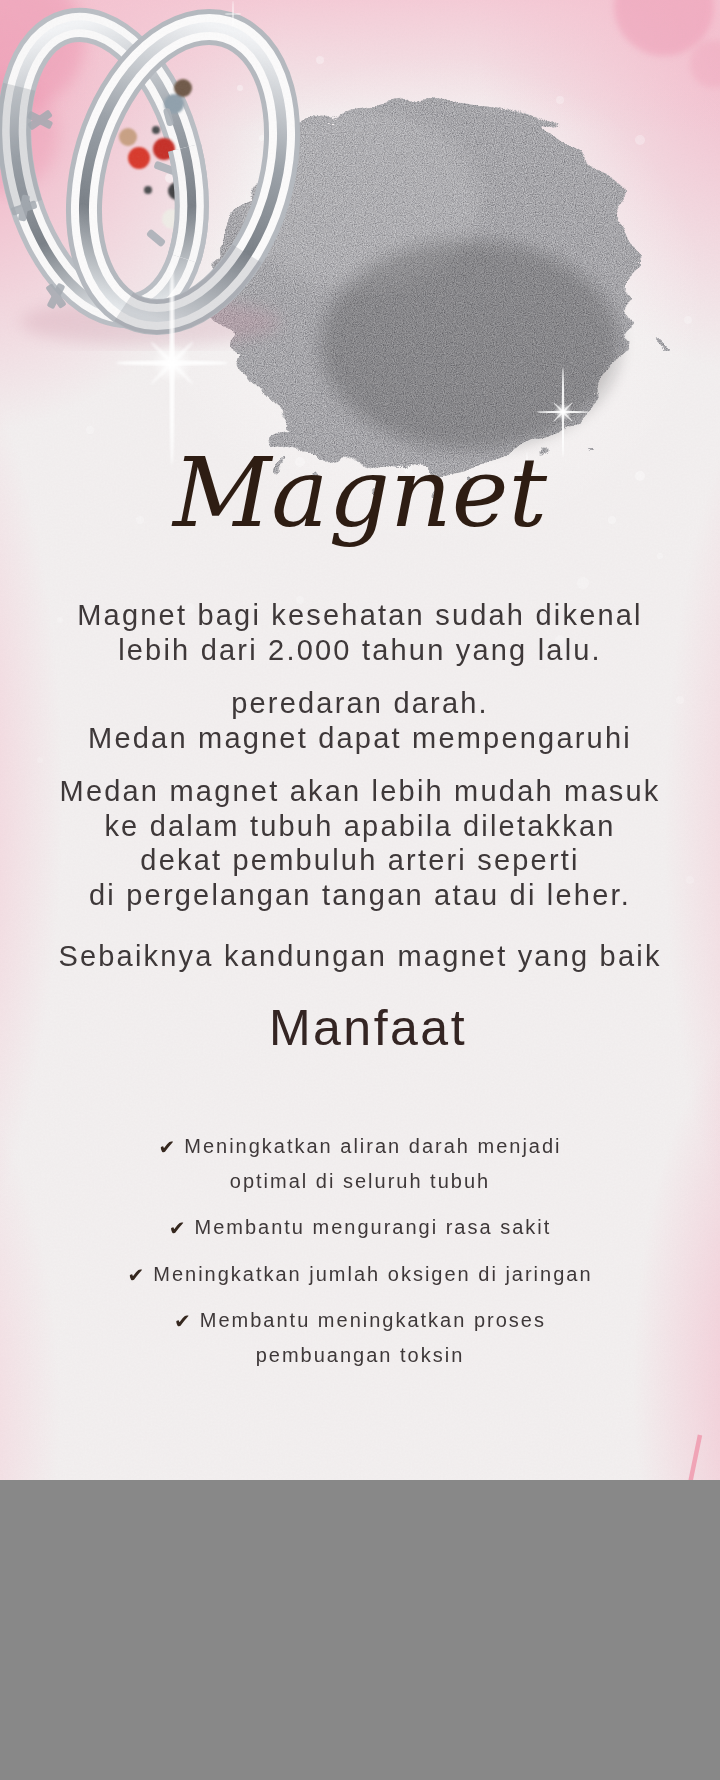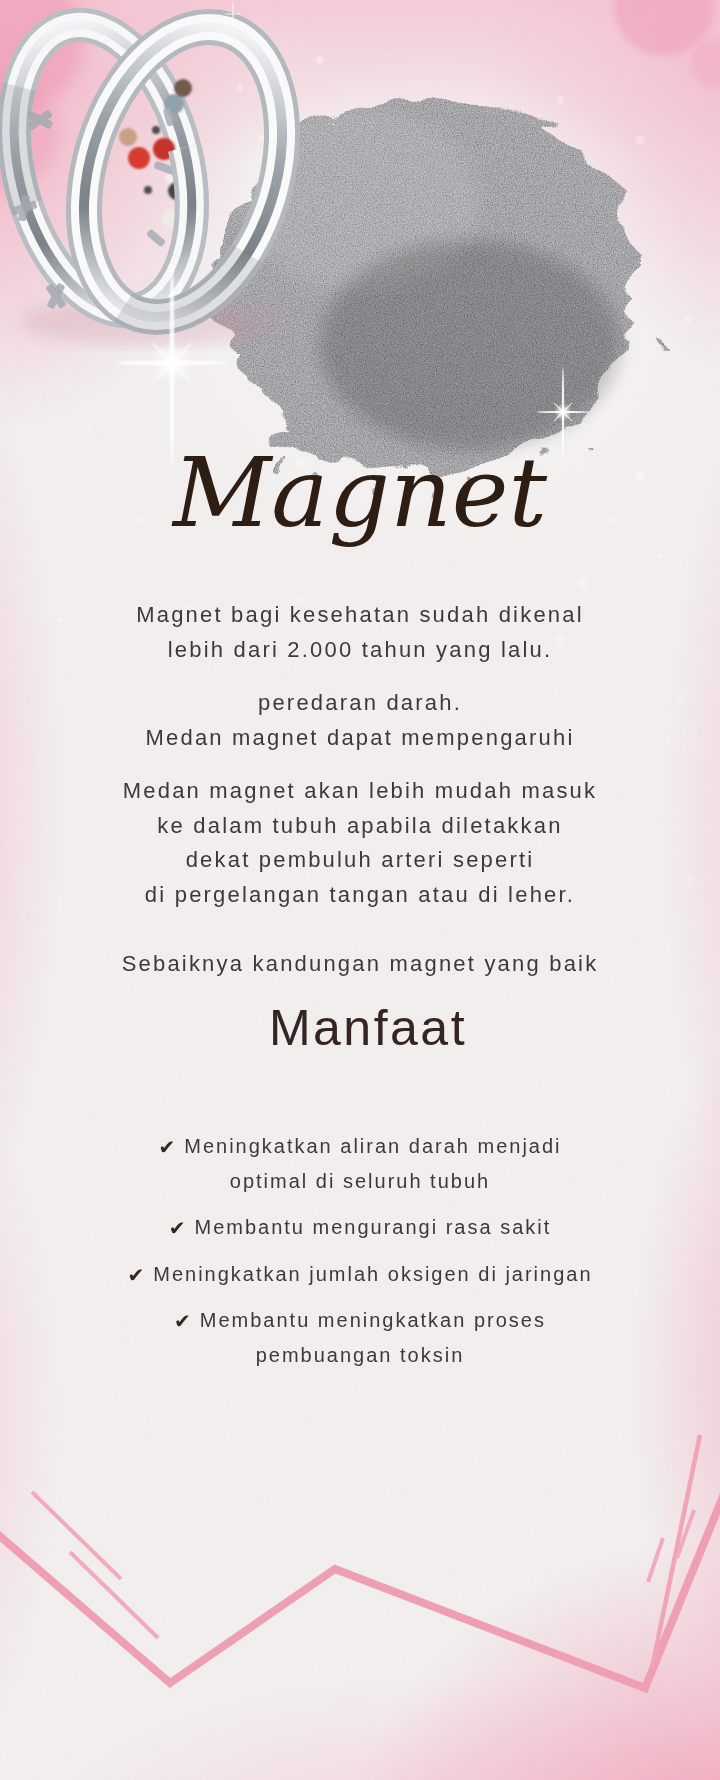--- a/index.html
+++ b/index.html
@@ -1,18 +1,18 @@
 <!DOCTYPE html>
 <html><head>
 <meta charset="utf-8">
 <style>
   html,body{margin:0;padding:0;background:#888;}
   .poster{
     position:relative;
-    width:720px;height:1780px;
+    width:720px;height:1480px;
     margin:0 auto;
     overflow:hidden;
     background-color:#f3f0f0;
     background-image:
       radial-gradient(ellipse 380px 340px at 430px 300px, rgba(252,250,250,.95) 0%, rgba(252,250,250,0) 72%),
       linear-gradient(180deg, rgba(246,195,209,.8) 0%, rgba(246,195,209,0) 9%),
       radial-gradient(ellipse 520px 560px at -70px 60px, rgba(243,157,182,.92) 0%, rgba(243,157,182,0) 68%),
       radial-gradient(ellipse 480px 560px at 790px 10px, rgba(244,164,188,.85) 0%, rgba(244,164,188,0) 66%),
       radial-gradient(ellipse 240px 720px at -110px 800px, rgba(246,178,196,.85) 0%, rgba(246,178,196,0) 72%),
       radial-gradient(ellipse 230px 700px at 830px 830px, rgba(246,178,196,.8) 0%, rgba(246,178,196,0) 72%),
@@ -29,24 +29,24 @@
     text-align:center;
     font-family:"DejaVu Serif", serif;
     font-style:italic;font-weight:500;
     font-size:96px;line-height:1.45;
     color:#2e1d13;
   }
   .intro{
     position:absolute;top:598px;left:0;width:720px;
     text-align:center;
     color:#3e3839;
-    font-size:22px;line-height:34.5px;letter-spacing:2.2px;
+    font-size:29px;line-height:34.5px;letter-spacing:2.2px;
   }
   .intro p{margin:0 0 19px 0;}
-  .intro p.gap-lg{margin-bottom:35px;}
+  .intro p.gap-lg{margin-bottom:27px;}
   .line{display:block;white-space:nowrap;}
   .benefits-heading{
     position:absolute;top:989px;left:0;width:720px;margin:8px;
     text-align:center;
     font-size:50px;line-height:62px;font-weight:400;letter-spacing:2.5px;
     color:#342523;
   }
   .benefits{
     position:absolute;top:1129px;left:0;width:720px;
     margin:0;padding:0;list-style:none;

